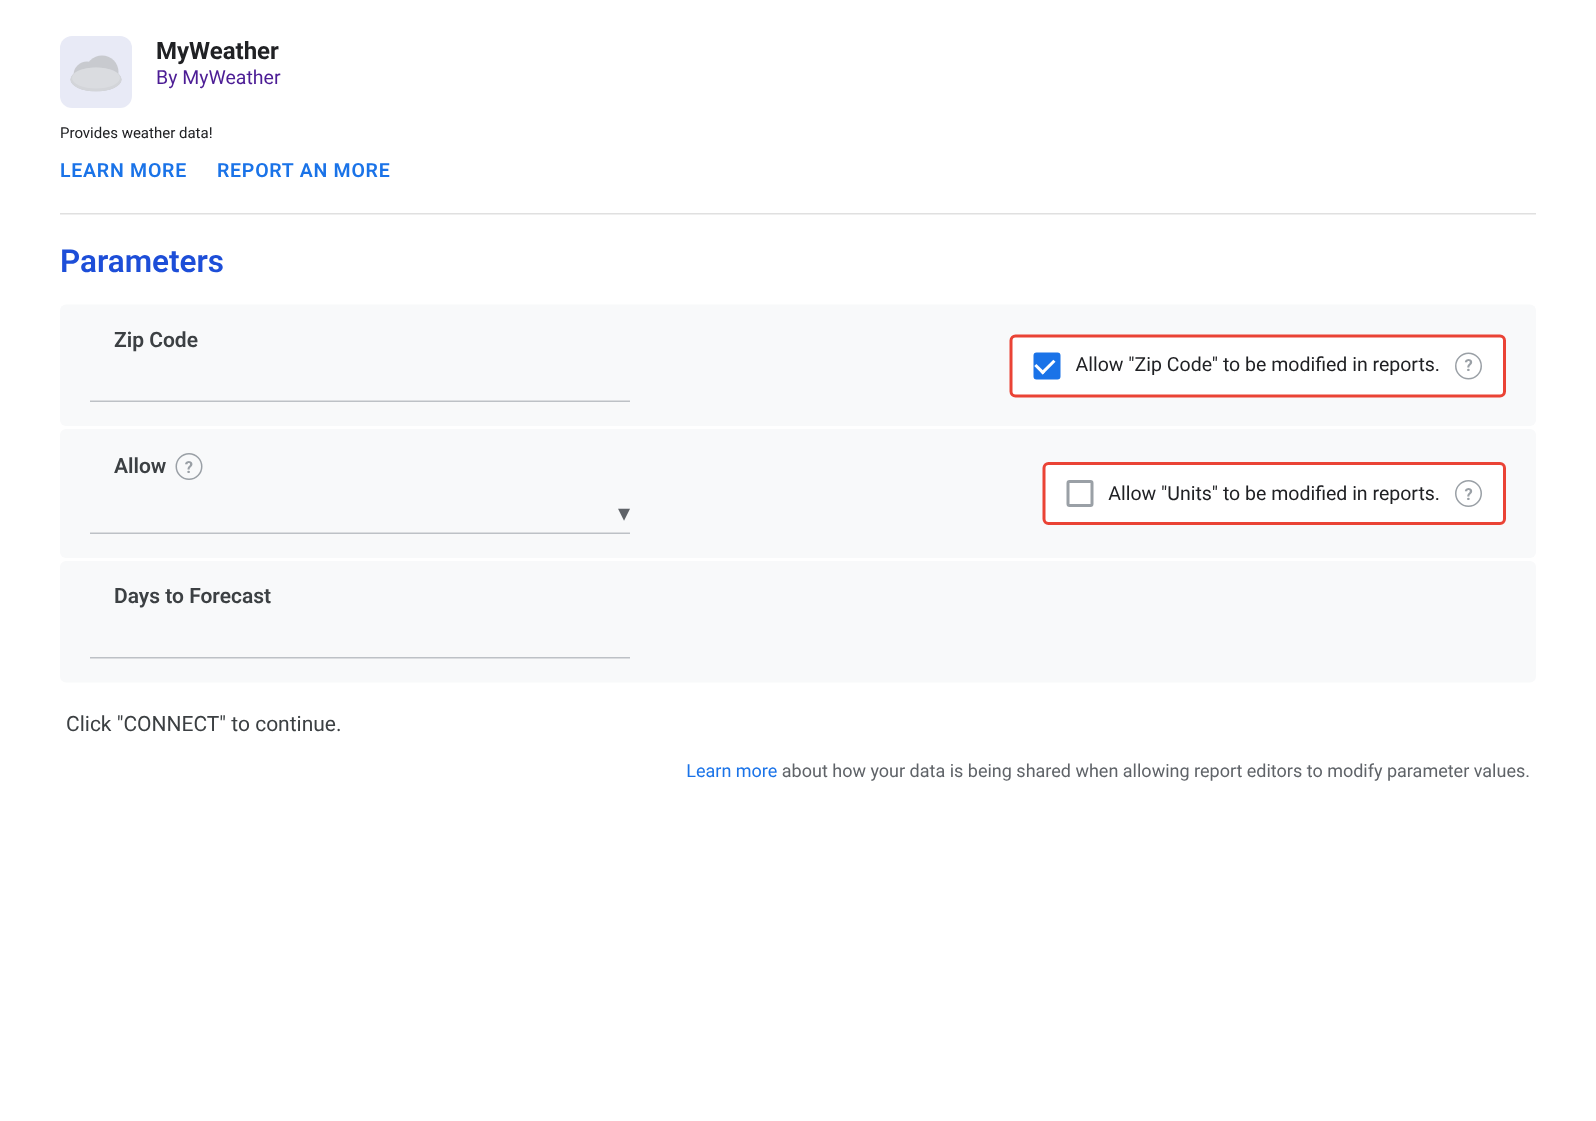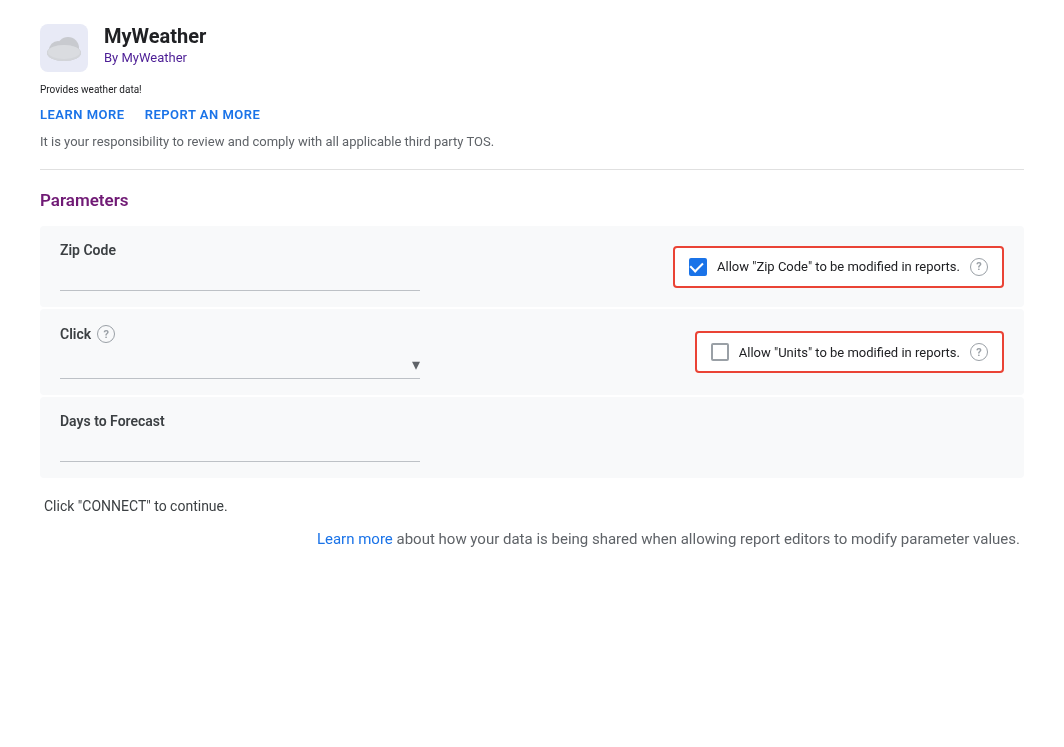--- a/index.html
+++ b/index.html
@@ -36,21 +36,21 @@
       flex-shrink: 0;
     }
 
     .app-title-block {
       display: flex;
       flex-direction: column;
       gap: 2px;
     }
 
     .app-name {
-      font-size: 20px;
+      font-size: 16px;
       font-weight: 700;
       color: #202124;
     }
 
     .app-by {
       font-size: 13px;
       color: #4c1d95;
     }
 
     .app-description {
@@ -82,23 +82,23 @@
     }
 
     .divider {
       border: none;
       border-top: 1px solid #e0e0e0;
       margin: 20px 0;
     }
 
     
     .section-title {
-      font-size: 17px;
+      font-size: 21px;
       font-weight: 600;
-      color: #701a75;
+      color: #1d4ed8;
       margin-bottom: 16px;
     }
 
     .param-row {
       background: #f8f9fa;
       border-radius: 4px;
       padding: 16px 20px;
       margin-bottom: 2px;
       display: flex;
       align-items: center;
@@ -113,20 +113,21 @@
     }
 
     .param-label {
       font-size: 14px;
       font-weight: 600;
       color: #3c4043;
       margin-bottom: 8px;
       display: flex;
       align-items: center;
       gap: 6px;
+      margin-left: 16px;
     }
 
     .param-input {
       border: none;
       border-bottom: 1px solid #bdc1c6;
       background: transparent;
       outline: none;
       font-size: 14px;
       color: #202124;
       padding: 4px 0;
@@ -236,21 +237,21 @@
       padding: 0 4px;
     }
 
     .click-text {
       font-size: 14px;
       color: #3c4043;
       margin-bottom: 16px;
     }
 
     .footer-text {
-      font-size: 15px;
+      font-size: 12px;
       color: #5f6368;
       text-align: right;
     }
 
     .footer-link {
       color: #1a73e8;
       cursor: pointer;
     }
   </style>
 </head>
@@ -274,21 +275,20 @@
     </div>
   </div>
 
   <p class="app-description">Provides weather data!</p>
 
   <div class="app-links">
     <a class="app-link">LEARN MORE</a>
     <a class="app-link">REPORT AN MORE</a>
   </div>
 
-  <p class="tos-text">It is your responsibility to review and comply with all applicable third party TOS.</p>
 
   <hr class="divider">
 
   <div class="parameters-section">
     <h3 class="section-title">Parameters</h3>
 
     <div class="param-row">
       <div class="param-left">
         <span class="param-label">Zip Code</span>
         <input class="param-input" type="text" style="">
@@ -300,21 +300,21 @@
           </div>
           <span class="allow-text">Allow "Zip Code" to be modified in reports.</span>
           <span class="help-icon">?</span>
         </div>
       </div>
     </div>
 
     <div class="param-row">
       <div class="param-left">
         <span class="param-label">
-          <span>Click</span>
+          <span>Allow</span>
           <span class="help-icon">?</span>
         </span>
         <div class="param-select-wrapper">
           <select class="param-select">
             <option value=""></option>
             <option value="imperial">Imperial</option>
             <option value="metric">Metric</option>
           </select>
           <span class="chevron-down">▾</span>
         </div>

